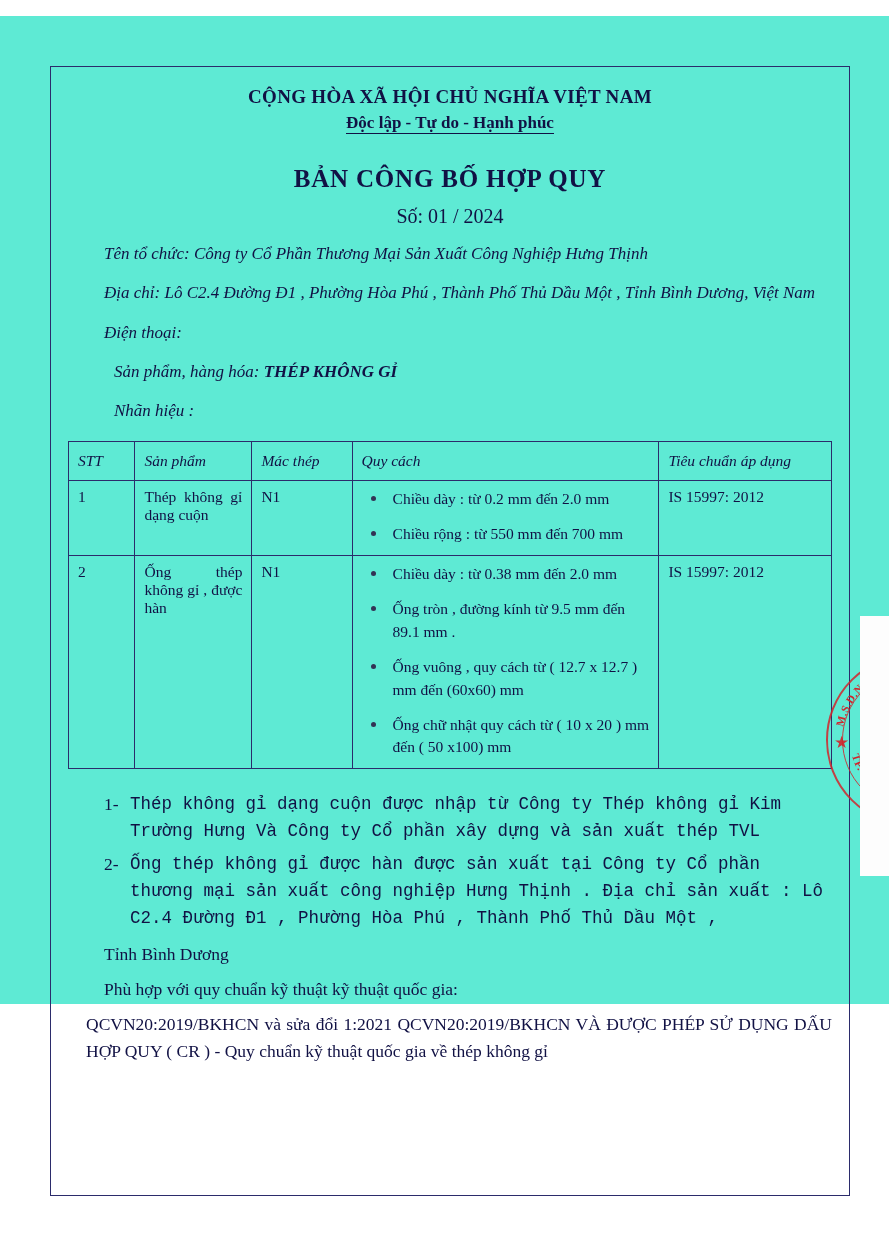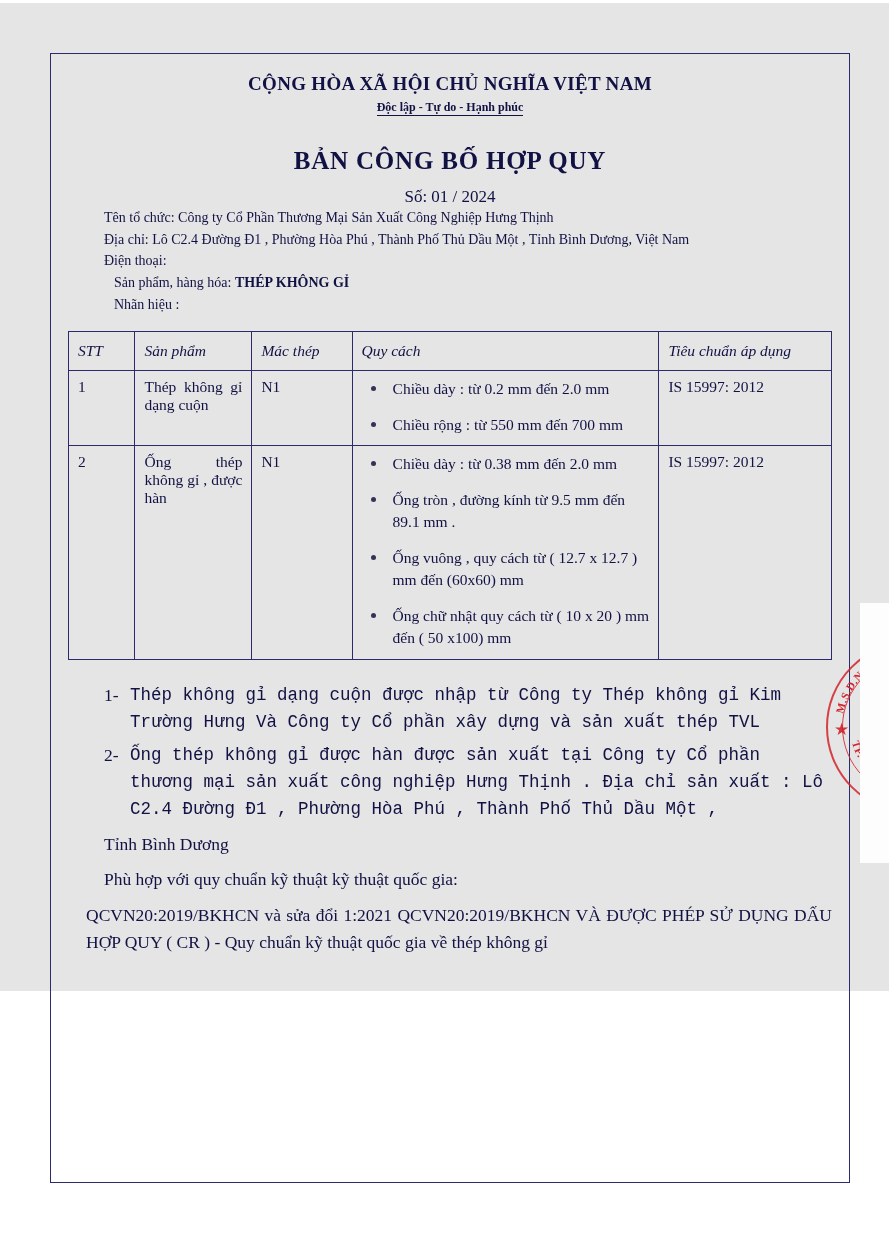--- a/index.html
+++ b/index.html
@@ -10,24 +10,24 @@
   body {
     width: 889px;
     height: 1260px;
     font-family: "Liberation Serif", serif;
     color: #1a1a2e;
     position: relative;
     overflow: hidden;
   }
   .page {
     position: absolute;
-    left: 0; top: 3px;
+    left: 0; top: 16px;
     width: 889px;
     height: 988px;
-    background: #e5e5e5;
+    background: #5eead4;
   }
   .doc-border {
     position: absolute;
     left: 50px;
     top: 50px;
     width: 800px;
     height: 1130px;
     border: 1.5px solid #2b2b6b;
     box-sizing: border-box;
   }
@@ -42,47 +42,49 @@
     text-align: center;
     font-weight: bold;
     font-size: 19px;
     letter-spacing: 0.3px;
     color: #111144;
     margin-top: 8px;
   }
   .natl-sub {
     text-align: center;
     font-weight: bold;
-    font-size: 12px;
+    font-size: 17px;
     color: #111144;
     margin-top: 5px;
   }
   .natl-sub span {
     border-bottom: 1.4px solid #111144;
     padding-bottom: 1px;
   }
   .title {
     text-align: center;
     font-weight: bold;
     font-size: 25px;
     letter-spacing: 0.8px;
     color: #111144;
     margin-top: 32px;
   }
   .docnum {
     text-align: center;
+    font-size: 20px;
+    color: #111144;
+    margin-top: 12px;
+  }
+
+  .field {
     font-size: 17px;
-    color: #111144;
-    margin-top: 12px;
-  }
-
-  .field {
-    font-size: 14px;
     line-height: 1.55;
     color: #111144;
+    margin-top: 13px;
+    font-style: italic;
   }
   .field.indent1 { margin-left: 36px; }
   .field.indent2 { margin-left: 46px; }
   .field.indent3 { margin-left: 56px; }
   .field b { font-weight: bold; }
 
   table.spec {
     border-collapse: collapse;
     width: 764px;
     margin-top: 16px;

